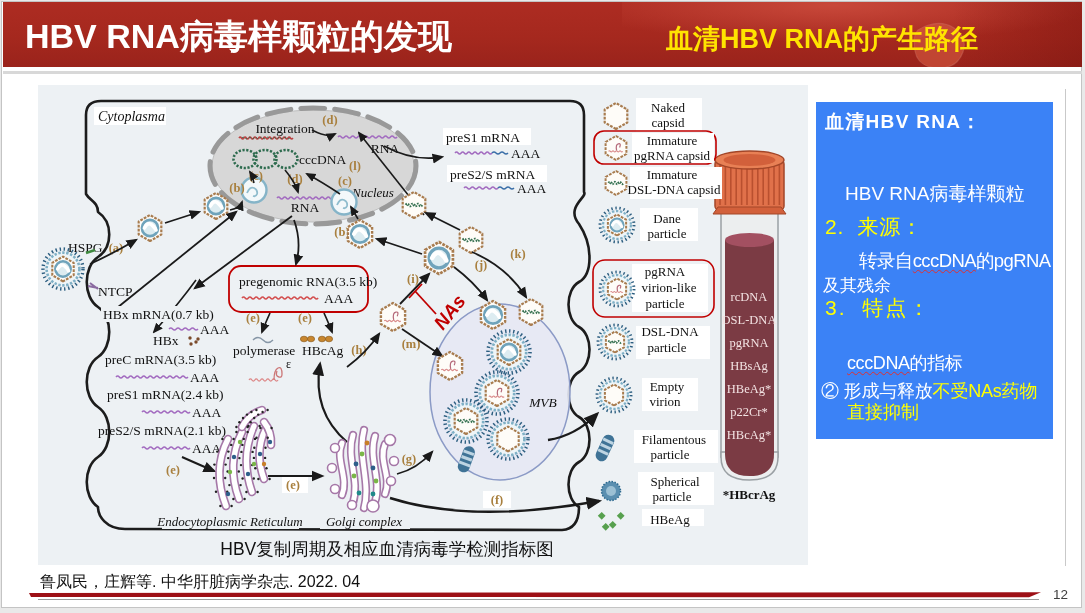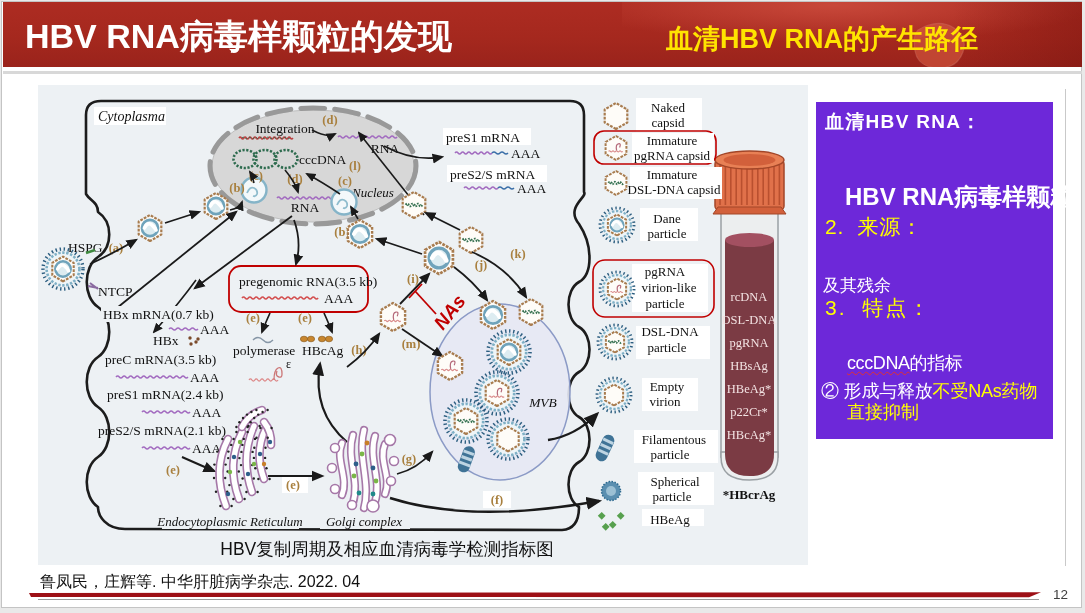--- a/index.html
+++ b/index.html
@@ -3,21 +3,21 @@
 <style>
 *{margin:0;padding:0;box-sizing:border-box}
 html,body{width:1085px;height:613px;background:#e9e9e9;font-family:"Liberation Sans",sans-serif;overflow:hidden}
 #slide{position:absolute;left:1px;top:1px;width:1081px;height:607px;background:#fff;border:1px solid #c4c4c4}
 #banner{position:absolute;left:1px;top:0px;width:1079px;height:65px;background:linear-gradient(180deg,#ad2c22 0%,#a5281e 55%,#9a231b 100%);overflow:hidden}
 #banner .deco{position:absolute;right:0;top:0;width:460px;height:65px}
 #title{position:absolute;left:22px;top:12px;font-size:34px;letter-spacing:0.8px;font-weight:bold;color:#fff;letter-spacing:0px;white-space:nowrap}
 #subtitle{position:absolute;left:663px;top:19px;width:310px;text-align:right;font-size:27px;font-weight:bold;color:#ffe400;white-space:nowrap}
 #rule{position:absolute;left:1px;top:69px;width:1079px;height:2.5px;background:#d8d8d8}
 #vline{position:absolute;left:1063px;top:87px;width:1px;height:477px;background:#c9c9c9}
-#panel{position:absolute;left:814px;top:100px;width:237px;height:337px;background:#6d28d9;color:#fff}
+#panel{position:absolute;left:814px;top:100px;width:237px;height:337px;background:#3b82f6;color:#fff}
 #panel div{position:absolute;white-space:nowrap}
 .yel{color:#ffff00}
 #cite{position:absolute;left:38px;top:570px;font-size:16px;color:#111}
 #pagenum{position:absolute;left:1051px;top:585px;font-size:13.5px;color:#3f3f3f}
 #grayline{position:absolute;left:36px;top:597px;width:1001px;height:1px;background:#9a9a9a}
 .wavyred{text-decoration:underline;text-decoration-style:wavy;text-decoration-color:#e03030;text-decoration-thickness:1px;text-underline-offset:2px}
 </style></head>
 <body>
 <div id="slide">
 <div id="banner">
@@ -434,22 +434,23 @@
 <rect x="640" y="507" width="62" height="17" fill="#fff"></rect>
 <rect x="597" y="511" width="5.5" height="5.5" fill="#57a04e" transform="rotate(45 599.7 513.7)"></rect>
 <rect x="608" y="520" width="5.5" height="5.5" fill="#57a04e" transform="rotate(45 610.7 522.7)"></rect>
 <rect x="616" y="511" width="5.5" height="5.5" fill="#57a04e" transform="rotate(45 618.7 513.7)"></rect>
 <rect x="601" y="522" width="5.5" height="5.5" fill="#57a04e" transform="rotate(45 603.7 524.7)"></rect>
 <text x="668" y="522" font-family="Liberation Serif" font-size="13" fill="#111" text-anchor="middle">HBeAg</text>
 <text x="385" y="553" font-family="Liberation Sans" font-size="17.5" fill="#111" text-anchor="middle">HBV复制周期及相应血清病毒学检测指标图</text>
 </svg>
 <div id="panel">
  <div style="left:9px;top:7px;font-size:19px;font-weight:bold;letter-spacing:1.3px">血清HBV RNA：</div>
- <div style="left:29px;top:79px;font-size:24px;font-weight:bold">HBV RNA病毒样颗粒</div>
+ <div style="left:29px;top:79px;font-size:19px;font-weight:normal">HBV RNA病毒样颗粒</div>
  <div style="left:9px;top:111px;font-size:21px;letter-spacing:0.8px" class="yel">2.&nbsp;&nbsp;来源：</div>
+ <div style="left:43px;top:146px;font-size:18.5px;letter-spacing:-0.6px">转录自<span class="wavyred">cccDNA</span>的pgRNA</div>
  <div style="left:7px;top:172px;font-size:17px">及其残余</div>
  <div style="left:9px;top:192px;font-size:21px;letter-spacing:2px" class="yel">3.&nbsp;&nbsp;特点：</div>
  <div style="left:31px;top:249px;font-size:18px;letter-spacing:-0.4px"><span class="wavyred">cccDNA</span>的指标</div>
  <div style="left:5px;top:277px;font-size:18px;letter-spacing:-0.2px">② 形成与释放<span class="yel">不受NAs药物</span></div>
  <div style="left:31px;top:298px;font-size:18px" class="yel">直接抑制</div>
 </div>
 
 <div id="cite">鲁凤民，庄辉等. 中华肝脏病学杂志. 2022. 04</div>
 <svg style="position:absolute;left:0;top:586px;width:1060px;height:12px" viewBox="0 0 1060 12">
 <polygon points="27,5 1039,4.2 1027,9.2 29,9" fill="#9d1016"></polygon>

